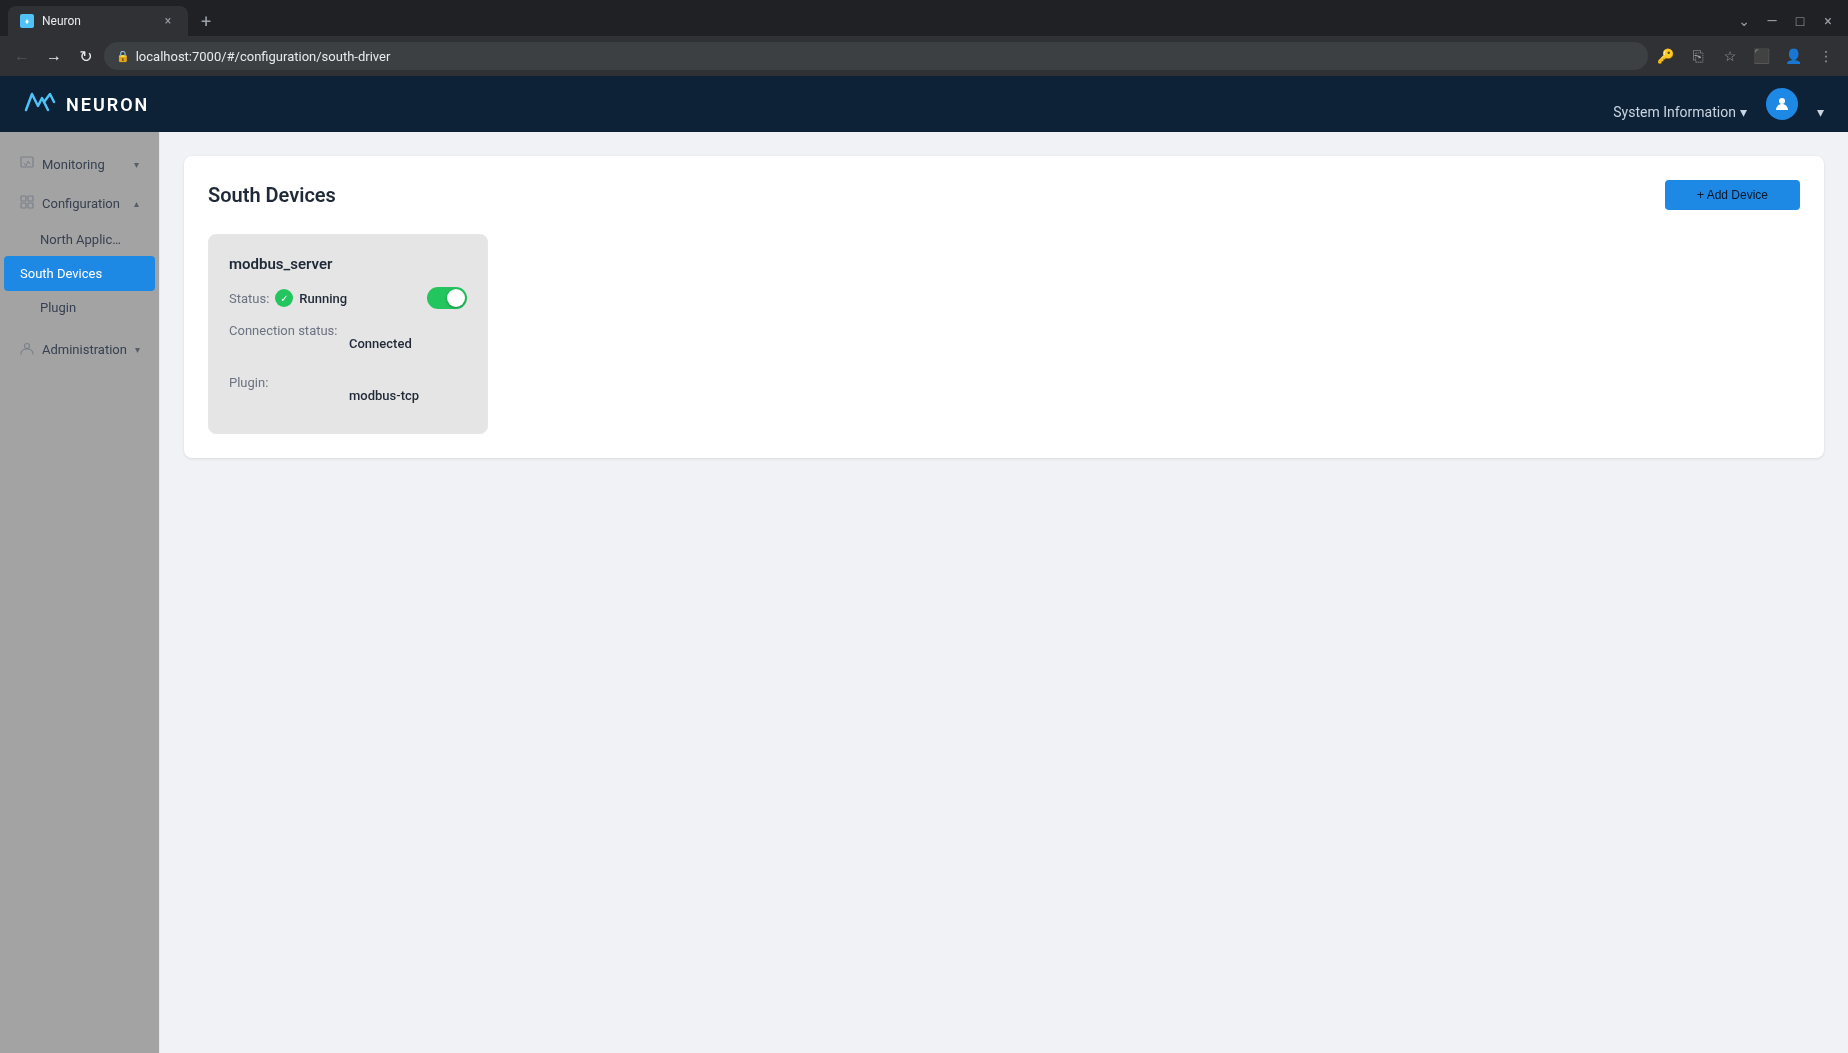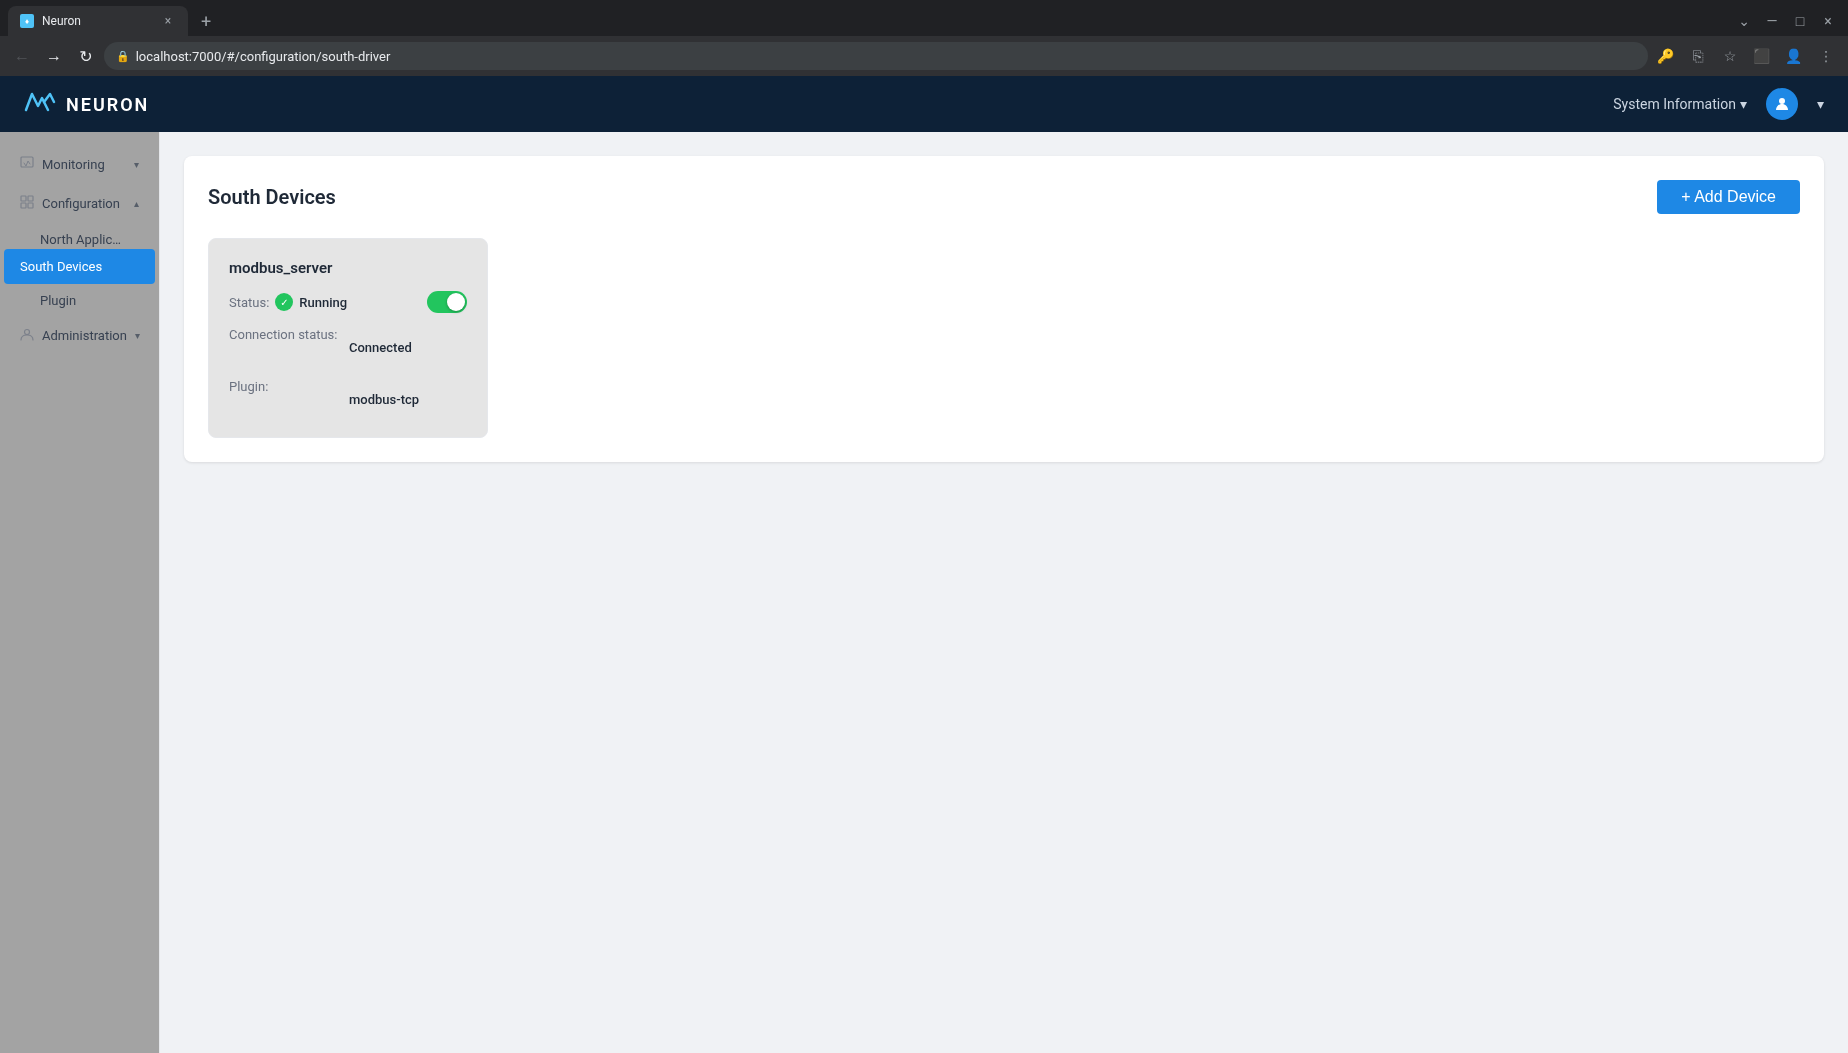--- a/index.html
+++ b/index.html
@@ -141,21 +141,21 @@
     }
     .logo-text {
       color: white;
       font-size: 18px;
       font-weight: 600;
       letter-spacing: 2px;
     }
     .header-right {
       margin-left: auto;
       display: flex;
-      align-items: center;
+      align-items: flex-end;
       gap: 19px;
       color: #cbd5e1;
       font-size: 14px;
     }
     .system-info-btn {
       display: flex;
       align-items: center;
       gap: 4px;
       color: #cbd5e1;
       font-size: 14px;
@@ -199,21 +199,21 @@
     .sidebar-item.active {
       background: #1e88e5;
       color: white;
     }
     .sidebar-item-icon { font-size: 14px; opacity: 0.7; }
     .sidebar-item-label { flex: 1; }
     .sidebar-chevron { font-size: 10px; opacity: 0.7; }
     .sidebar-sub-item {
       display: flex;
       align-items: center;
-      padding: 8px 16px 1px 36px;
+      padding: 8px 16px 8px 36px;
       cursor: pointer;
       color: #374151;
       font-size: 13px;
       border-radius: 4px;
       margin: 1px 4px;
     }
 
     
     .page-content {
       flex: 1;
@@ -232,25 +232,25 @@
       justify-content: space-between;
       margin-bottom: 24px;
     }
     .page-title {
       font-size: 20px;
       font-weight: 600;
       color: #1f2937;
     }
     .add-device-btn {
       background: #1e88e5;
-      color: #ffffff;
+      color: #0f172a;
       border: none;
       border-radius: 4px;
-      padding: 8px 24px;
-      font-size: 16px;
+      padding: 8px 32px;
+      font-size: 12px;
       cursor: pointer;
       display: flex;
       align-items: center;
       gap: 6px;
     }
 
     
     .device-card {
       background: #e5e5e5;
       border-radius: 8px;

